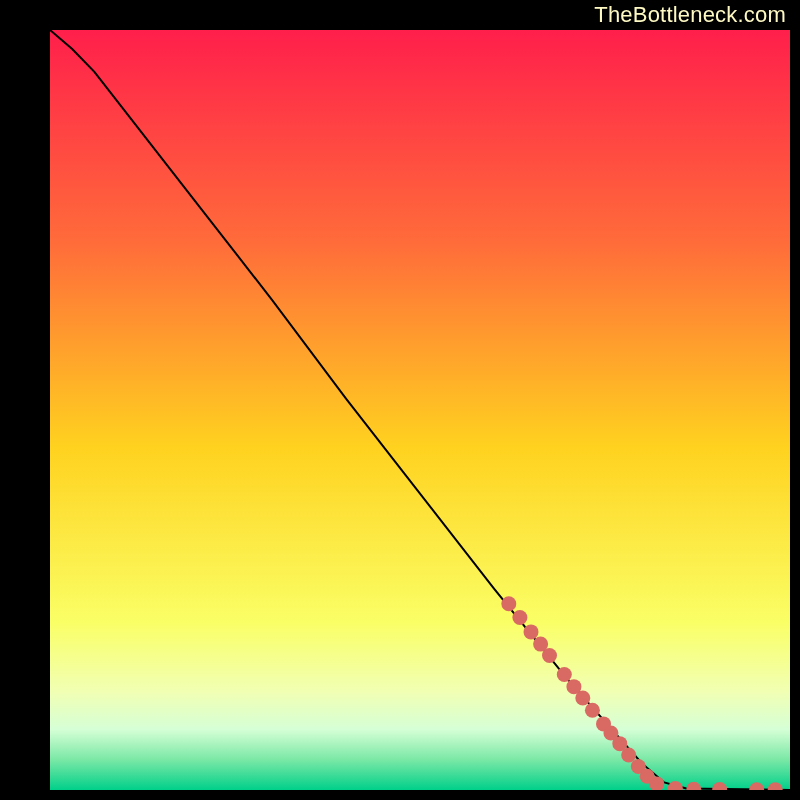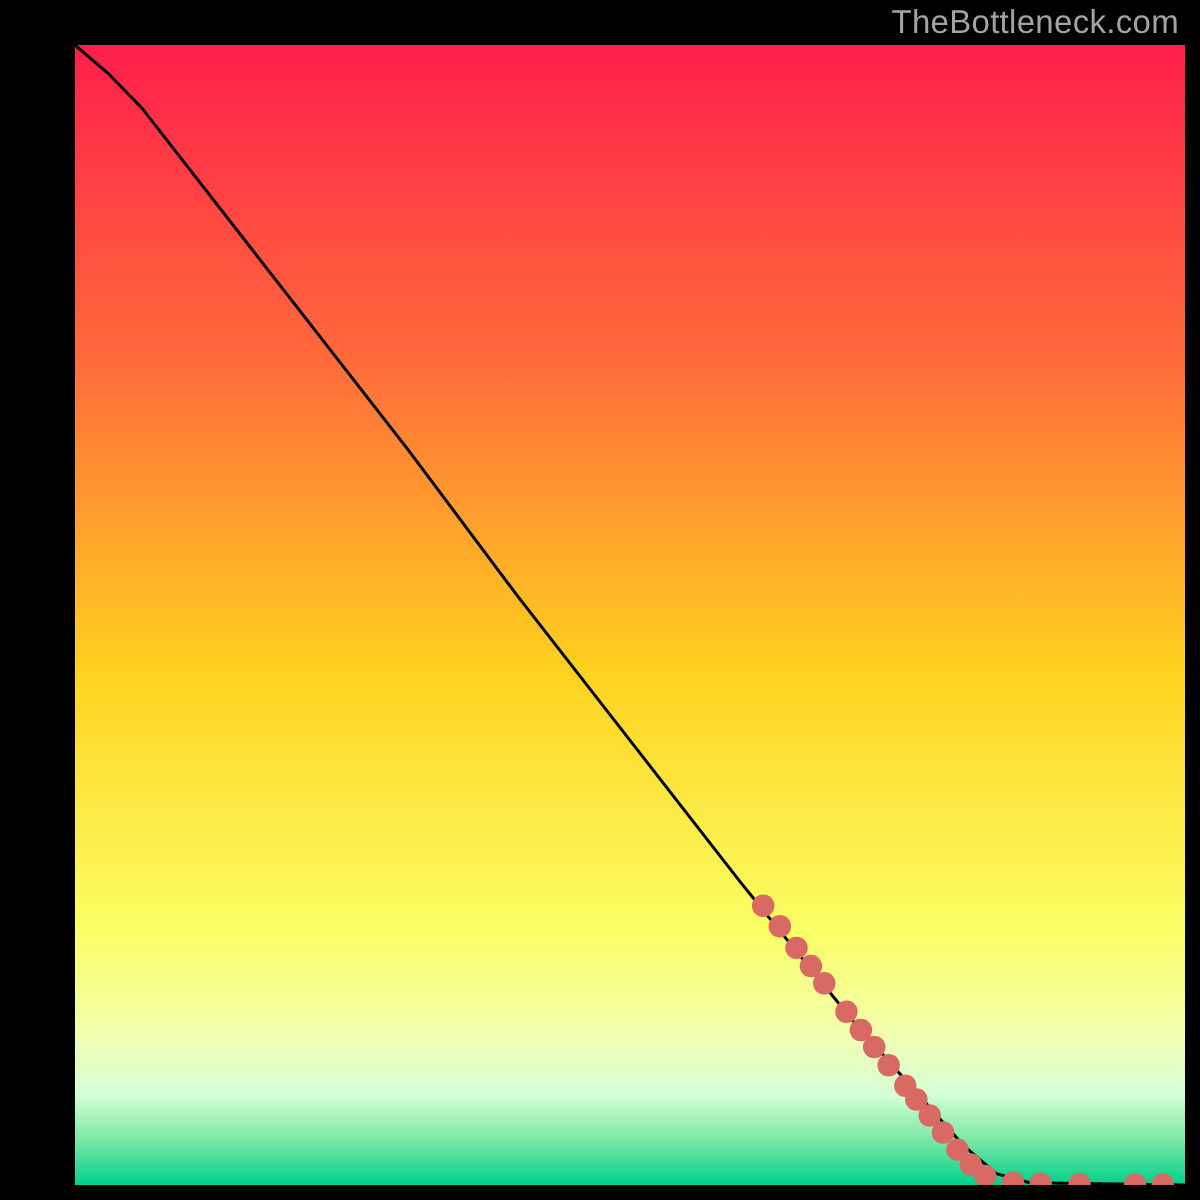--- a/index.html
+++ b/index.html
@@ -14,21 +14,21 @@
   .frame {
     position: relative;
     width: 800px;
     height: 800px;
     background: #000;
   }
   .attribution {
     position: absolute;
     top: 2px;
     right: 14px;
-    color: #a3a3a3;
+    color: #fef9c3;
     font-size: 22px;
     font-weight: 500;
     letter-spacing: 0.2px;
   }
   .plot-wrap {
     position: absolute;
     left: 50px;
     top: 30px;
     width: 740px;
     height: 760px;

